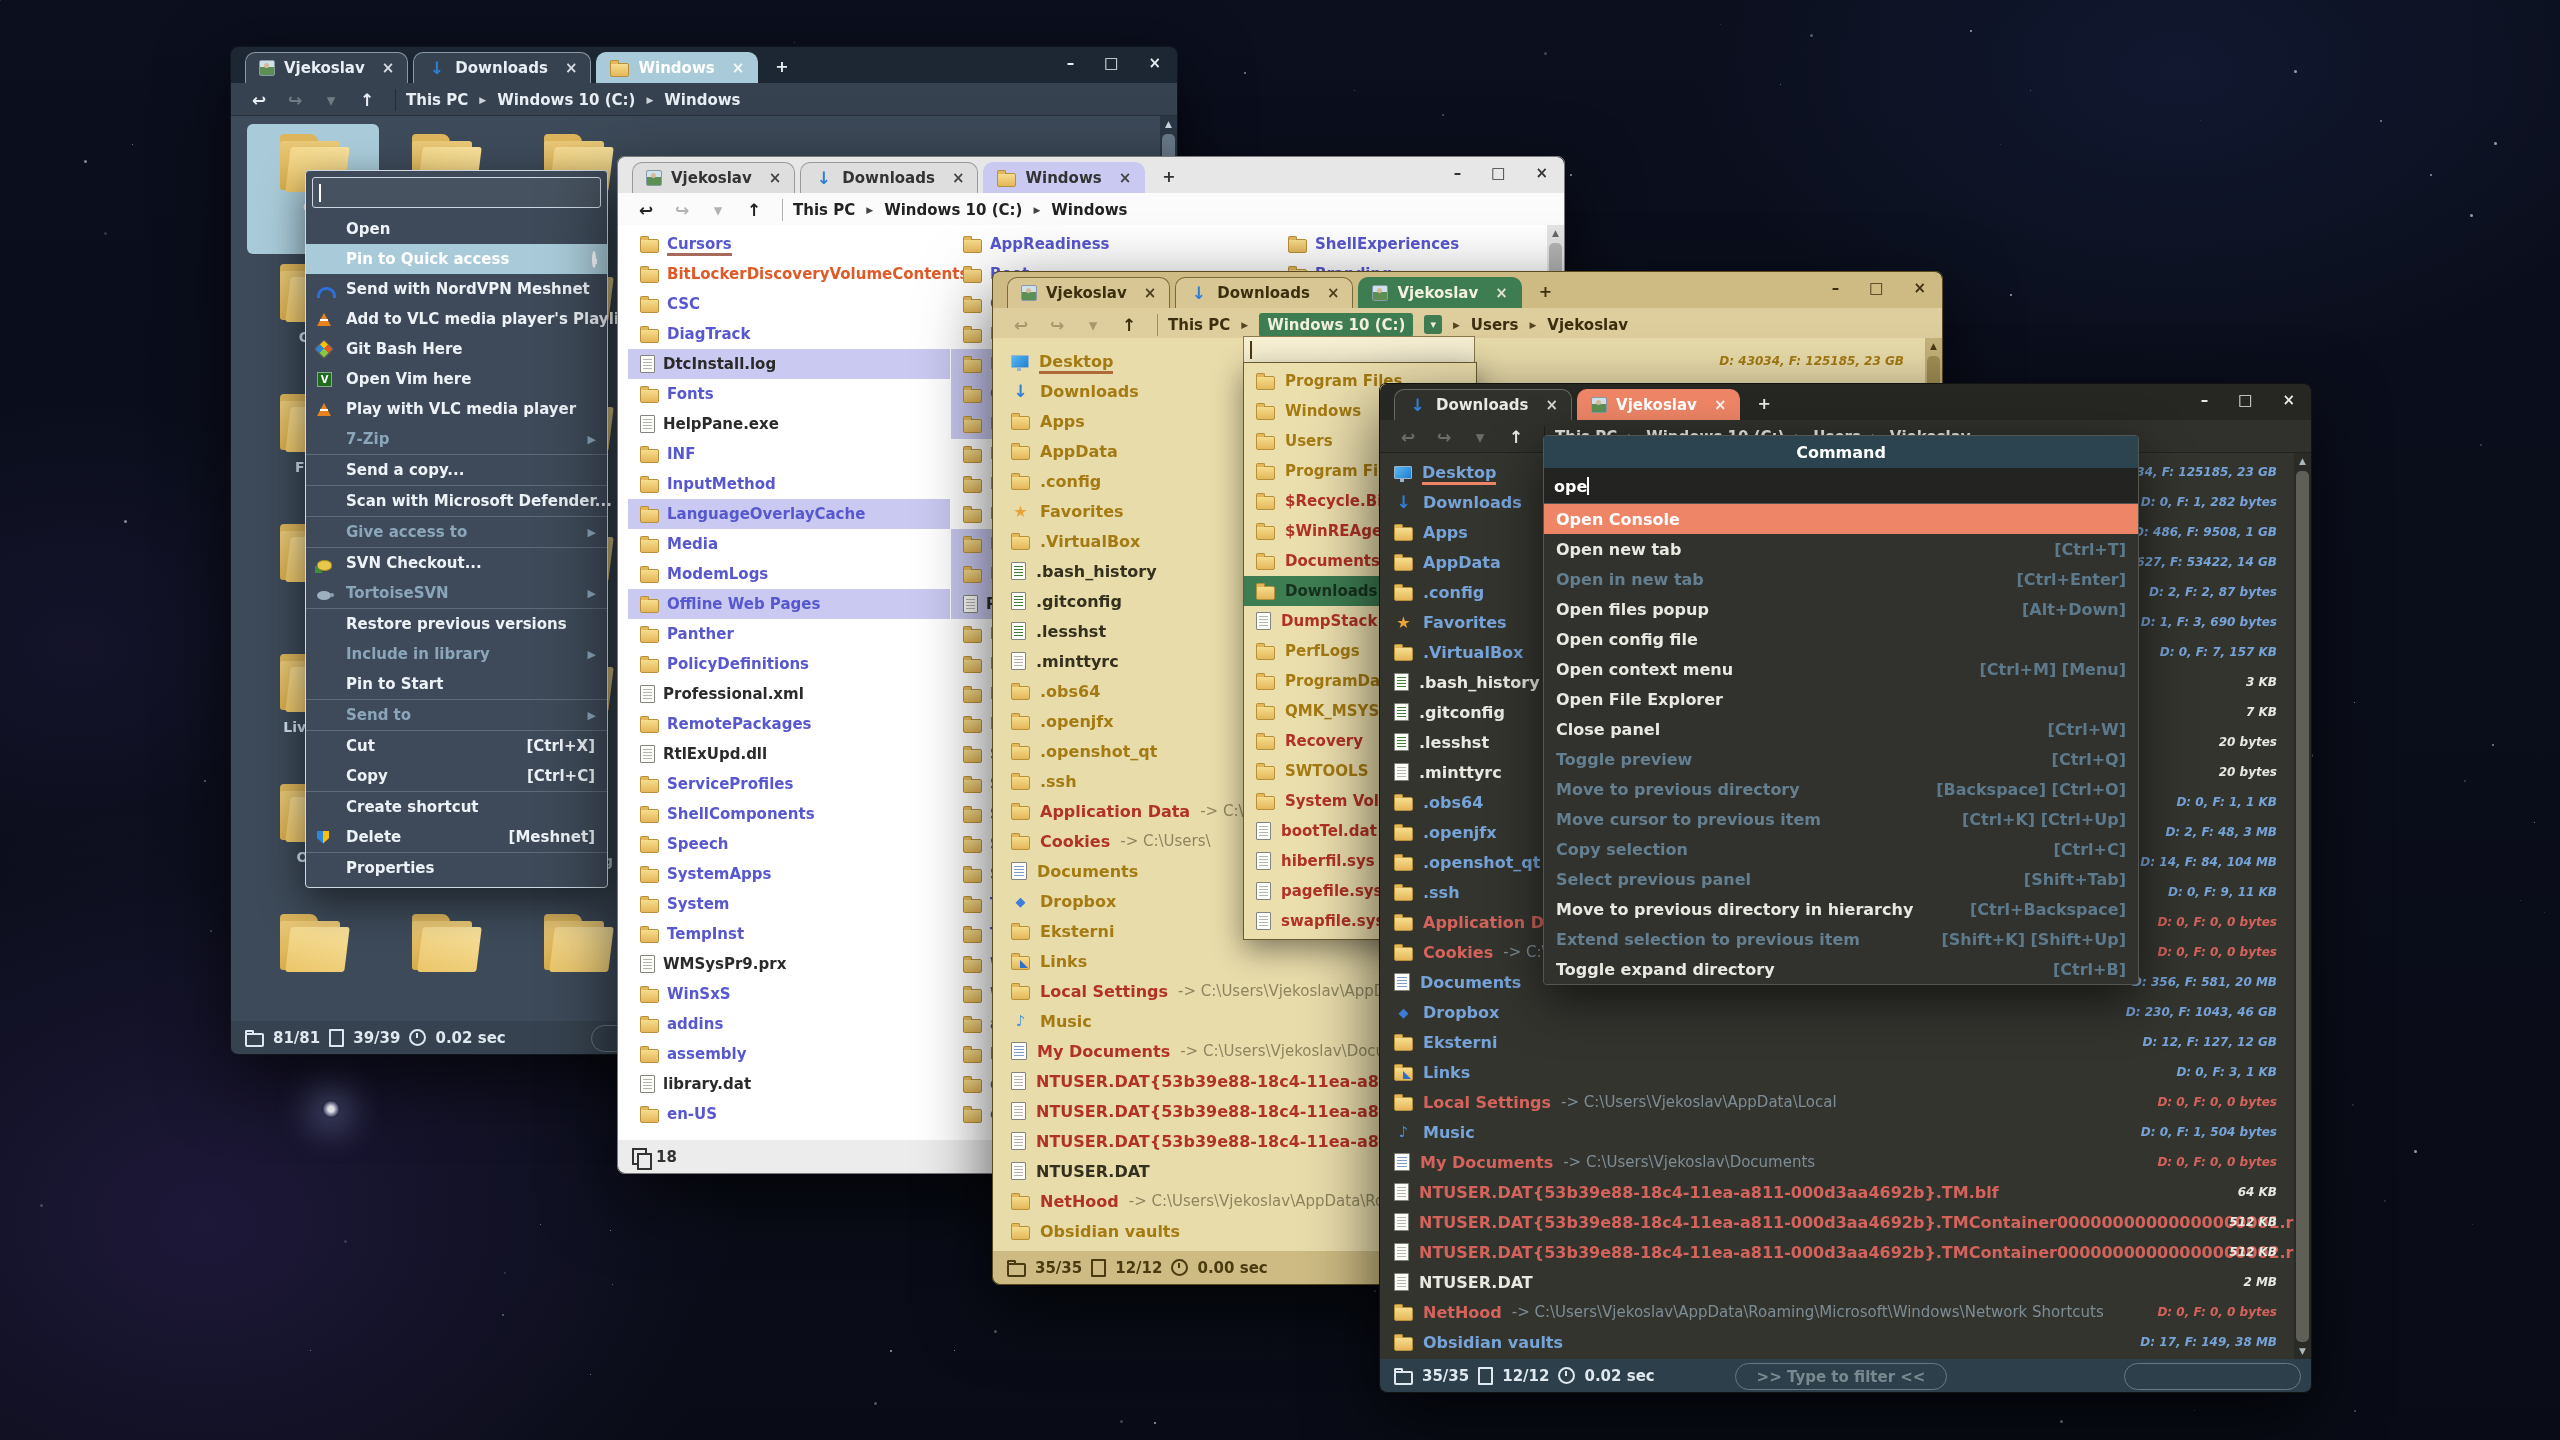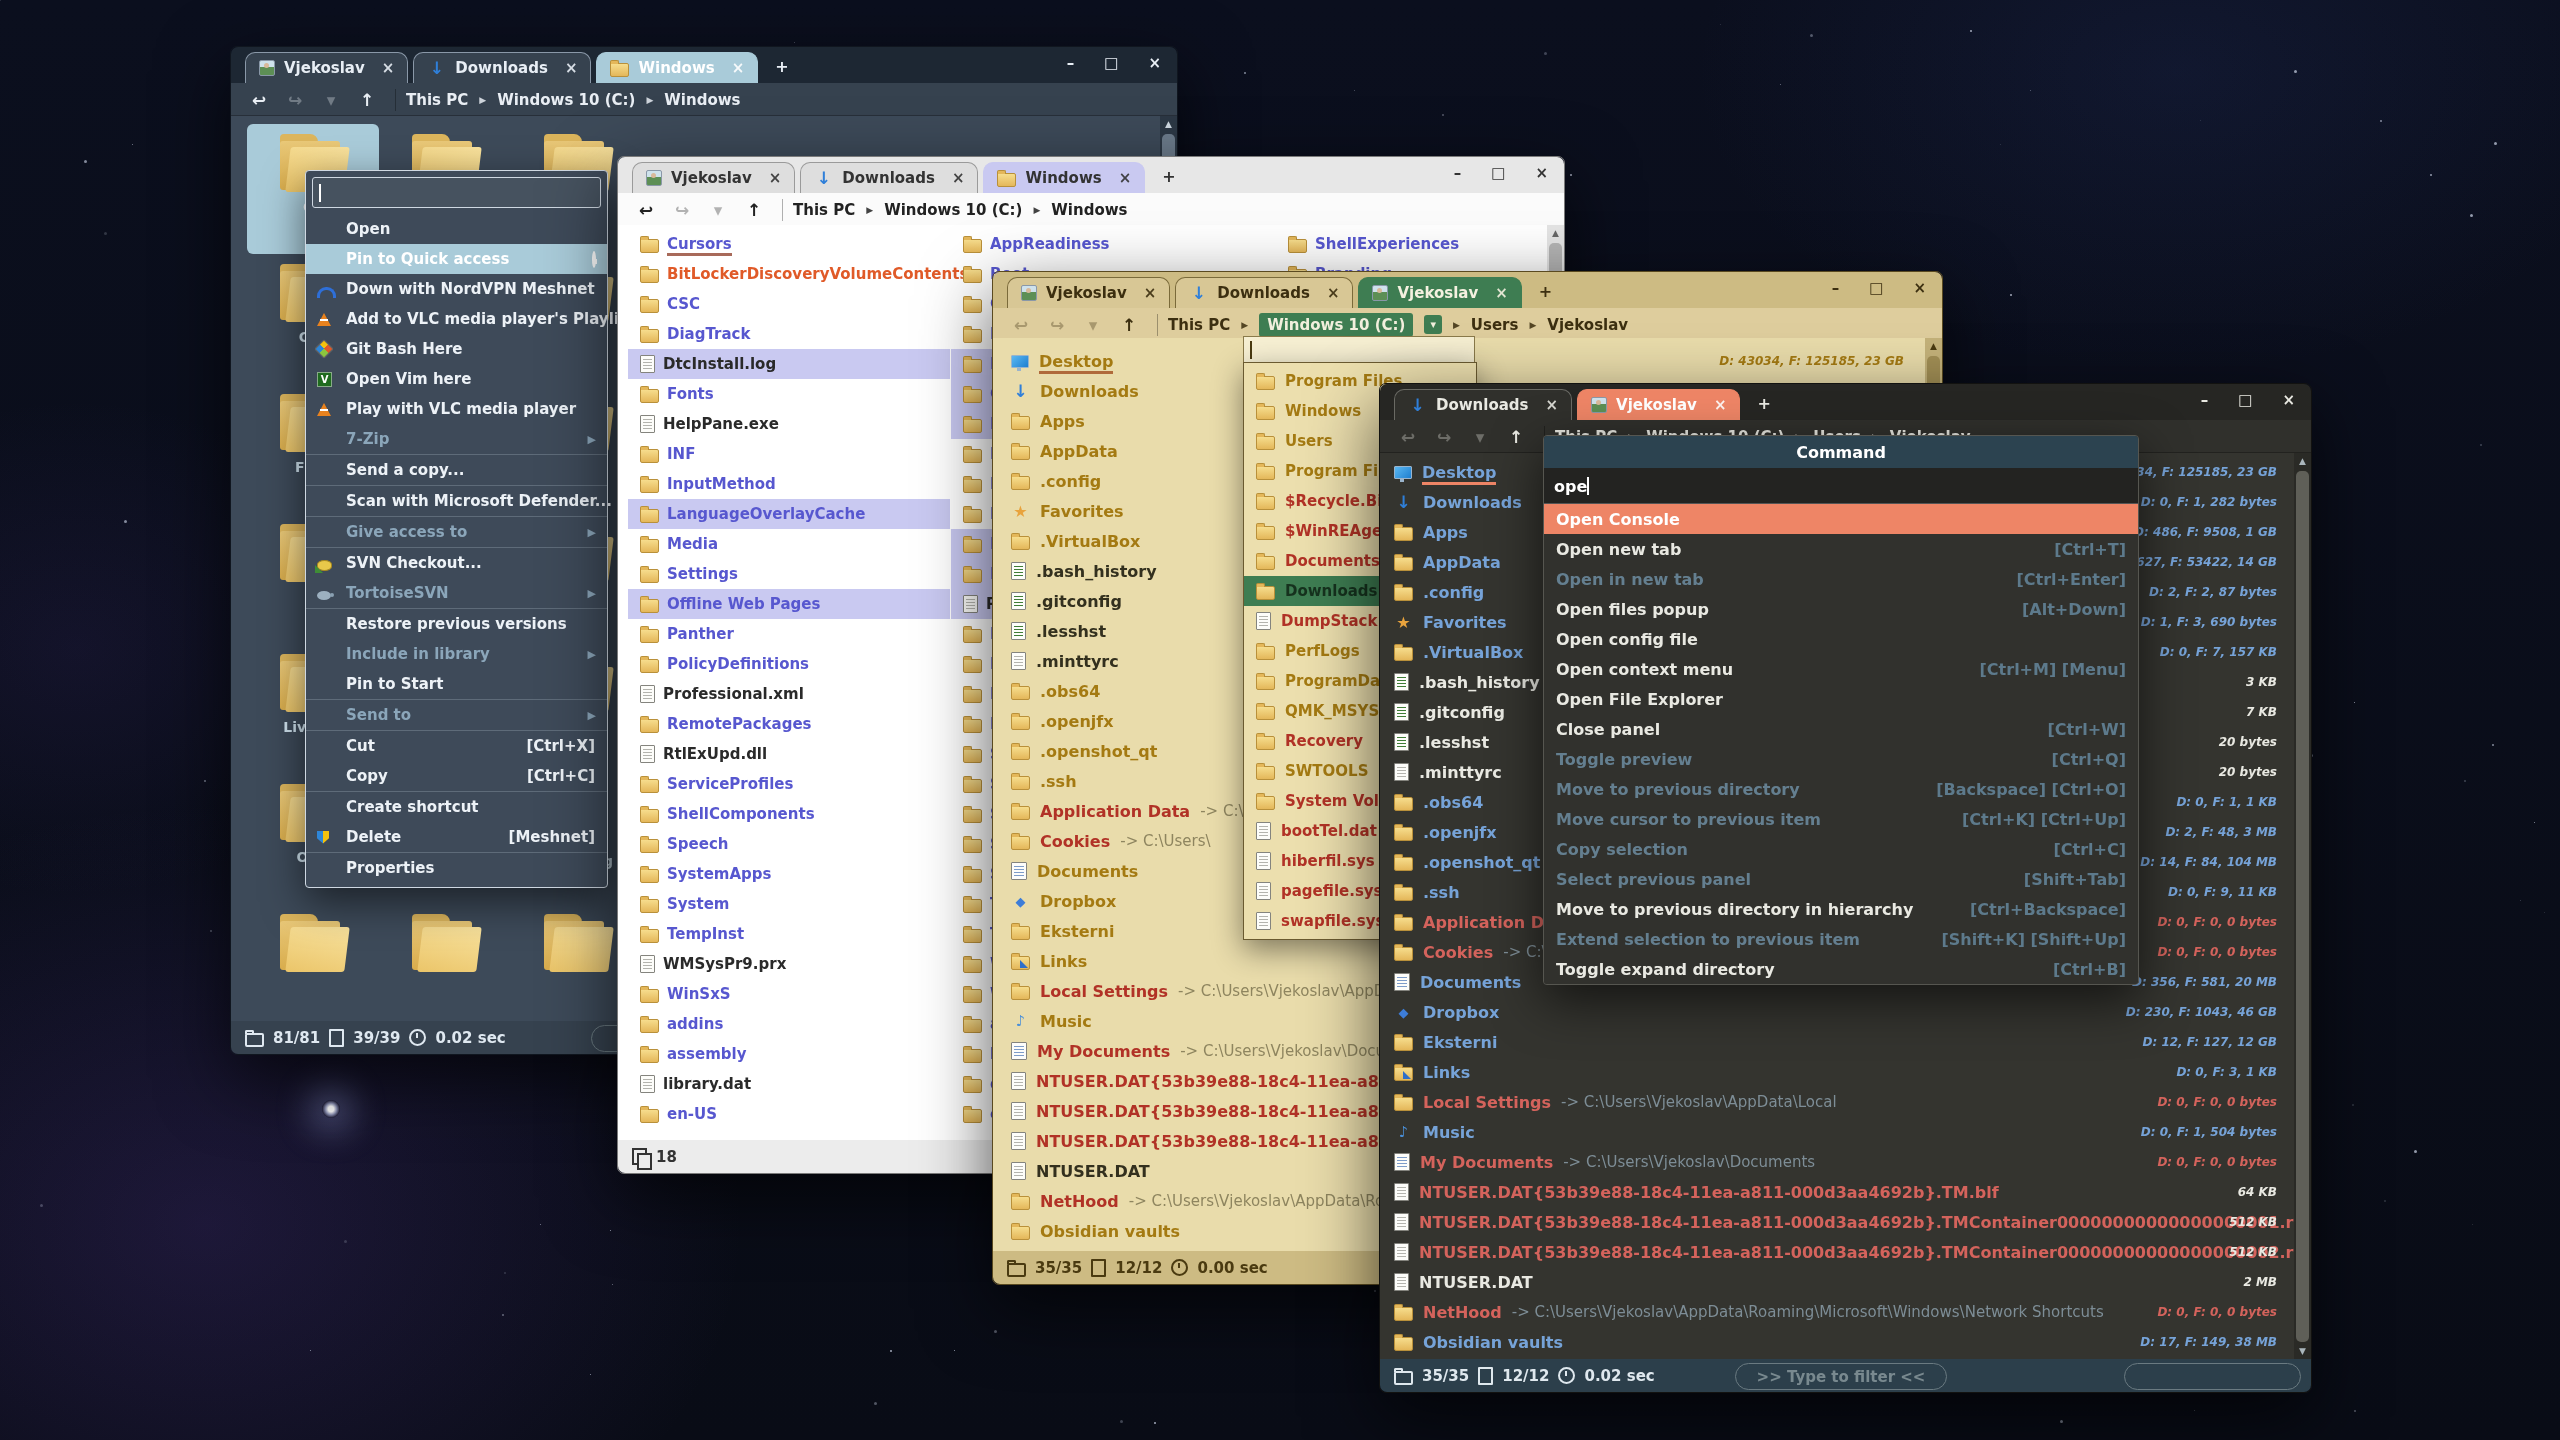--- a/index.html
+++ b/index.html
@@ -557,21 +557,21 @@
       <div id="cmitems">
           <div class="cm-item on">
             <span>Open</span>
           </div>
           <div class="cm-item hl">
             <span>Pin to Quick access</span>
             <span class="cm-sub"><span class="ic-pin"></span></span>
           </div>
           <div class="cm-item on">
             <span class="ic ic-nord"></span>
-            <span>Down with NordVPN Meshnet</span>
+            <span>Send with NordVPN Meshnet</span>
           </div>
           <div class="cm-item on">
             <span class="ic ic-vlc"></span>
             <span>Add to VLC media player's Playlist</span>
           </div>
           <div class="cm-item on">
             <span class="ic ic-git"></span>
             <span>Git Bash Here</span>
           </div>
           <div class="cm-item on">
@@ -725,21 +725,21 @@
           <div class="lrow sel">
             <span class="ic ic-folder"></span>
             <span class="nm dir">LanguageOverlayCache</span>
           </div>
           <div class="lrow">
             <span class="ic ic-folder"></span>
             <span class="nm dir">Media</span>
           </div>
           <div class="lrow">
             <span class="ic ic-folder"></span>
-            <span class="nm dir">Settings</span>
+            <span class="nm dir">ModemLogs</span>
           </div>
           <div class="lrow sel">
             <span class="ic ic-folder"></span>
             <span class="nm dir">Offline Web Pages</span>
           </div>
           <div class="lrow">
             <span class="ic ic-folder"></span>
             <span class="nm dir">Panther</span>
           </div>
           <div class="lrow">

